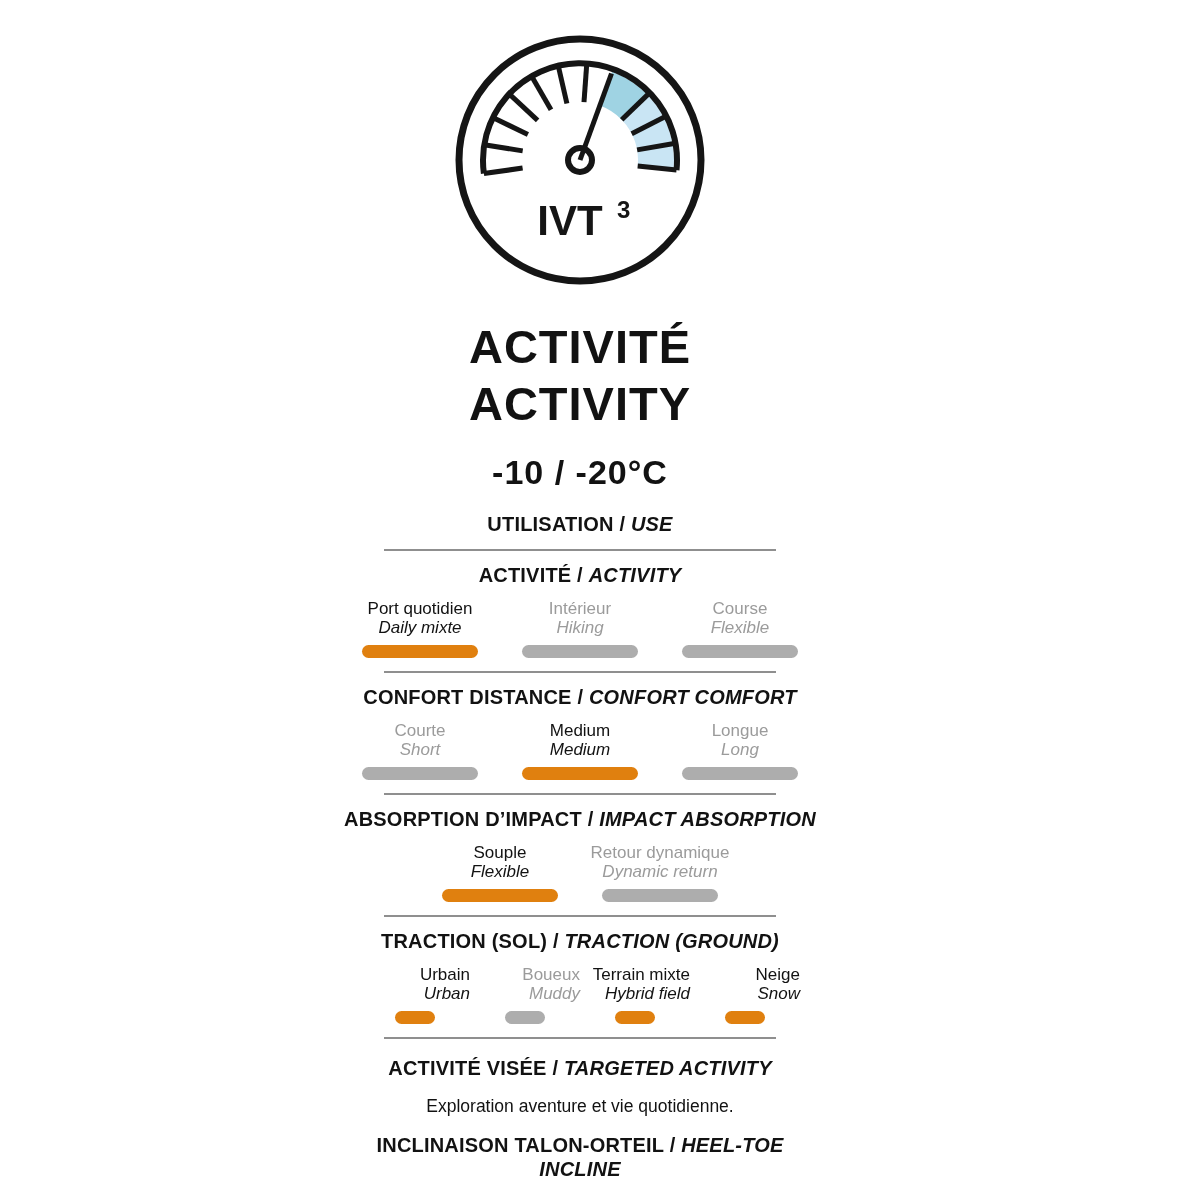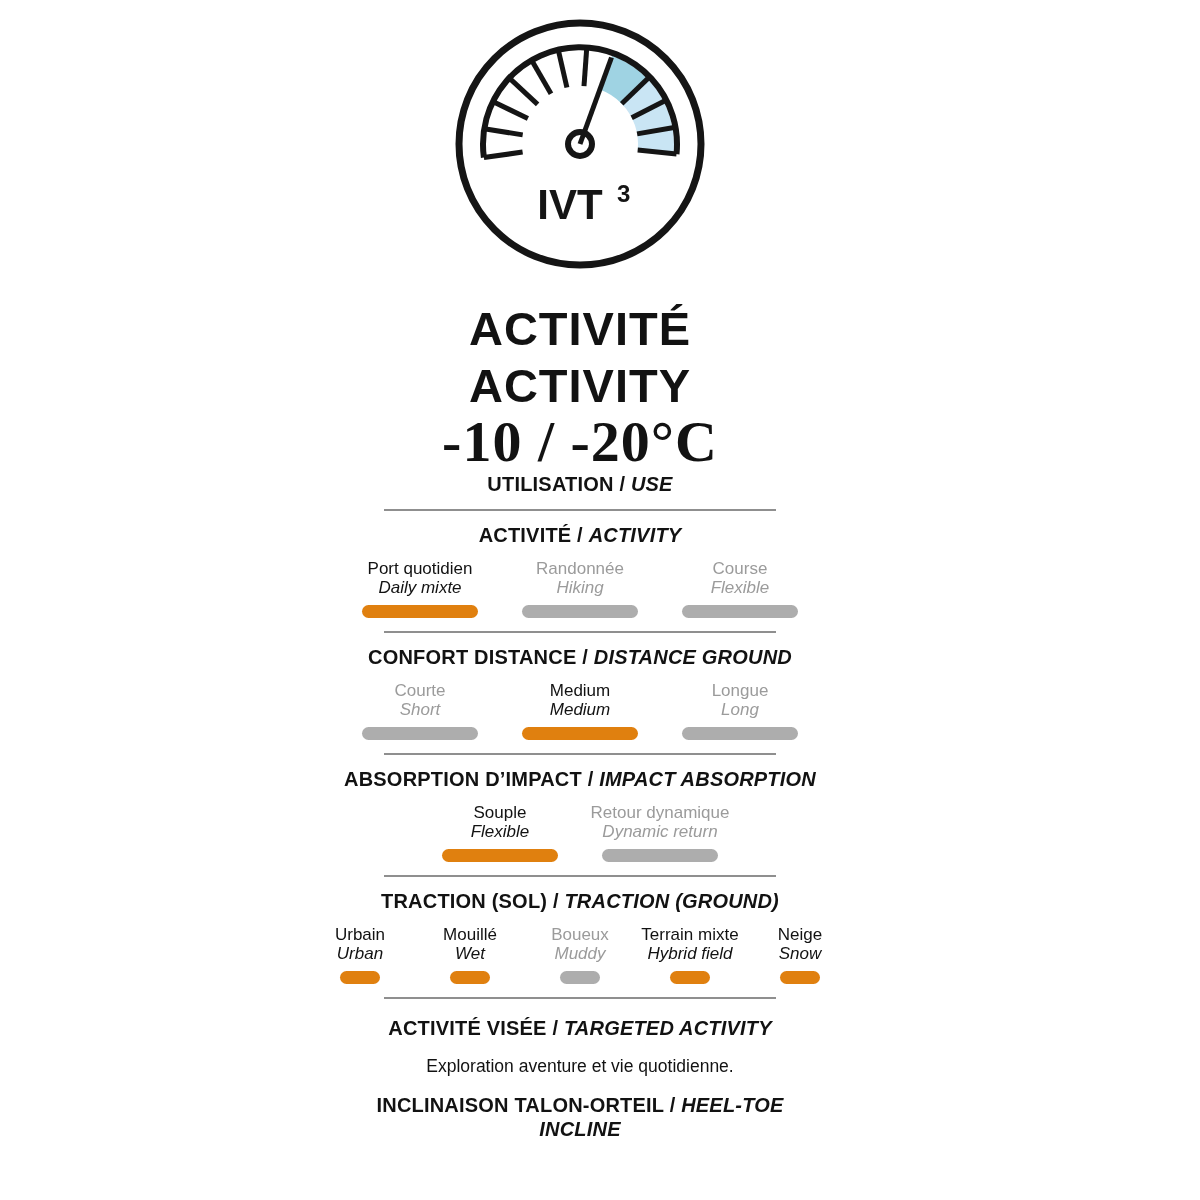--- a/index.html
+++ b/index.html
@@ -14,62 +14,61 @@
   }
   .column {
     width: 520px;
     margin-left: 320px;
     text-align: center;
   }
   
   .gauge-wrap {
     padding-top: 2px;
     width: 284px;
-    margin: 0 auto;
+    margin: 16px auto;
   }
   .gauge-wrap svg { display: block; }
   .g-stroke { stroke: #151515; fill: none; }
   .g-dark  { fill: var(--gauge-dark, #9fd3e3); }
   .g-light { fill: var(--gauge-light, #c9e5f4); }
   .g-label { font-family: "Liberation Sans", sans-serif; font-weight: bold; fill: #151515; }
   
   .title-fr, .title-en {
     font-size: 47px;
     font-weight: bold;
     line-height: 57px;
     letter-spacing: 1px;
     margin: 0;
   }
   .title-fr { margin-top: 14px; }
   .title-temp {
-    font-size: 58px;
+    font-size: 34px;
     font-weight: bold;
     line-height: 56px;
     letter-spacing: 1px;
-    margin: 0;
-    font-family: Liberation Serif, serif;
+    margin: 12px;
   }
   
   #sections { margin-top: 2px; }
   .sec-heading {
     font-size: 20px;
     font-weight: bold;
     margin: 0;
     line-height: 24px;
     letter-spacing: 0.2px;
   }
   .sec-heading .en, .italic { font-style: italic; }
   .options {
     display: flex;
     justify-content: center;
     margin-top: 12px;
   }
   .options-3 .option { width: 160px; }
   .options-5 { margin-left: -15px; margin-right: -15px; }
-  .options-5 .option { width: 110px; }
+  .options-5 .option { width: 110px; text-align: right; }
   .option .label {
     font-size: 17px;
     line-height: 19px;
     white-space: nowrap;
   }
   .option .en { font-style: italic; }
   .option.inactive .label { color: var(--inactive-text, #9b9b9b); }
   .option.active .label { color: var(--active-text, #121212); }
   .bar {
     height: 13px;
@@ -148,34 +147,34 @@
       </section>
       <section class="spec-section">
         <h3 class="sec-heading"><span class="fr">ACTIVITÉ</span><span class="sep"> / </span><span class="en">ACTIVITY</span></h3>
         <div class="options options-3">
           <div class="option active">
             <div class="label fr">Port quotidien</div>
             <div class="label en">Daily mixte</div>
             <div class="bar"></div>
           </div>
           <div class="option inactive">
-            <div class="label fr">Randonnée</div>
+            <div class="label fr">Intérieur</div>
             <div class="label en">Hiking</div>
             <div class="bar"></div>
           </div>
           <div class="option inactive">
             <div class="label fr">Course</div>
             <div class="label en">Flexible</div>
             <div class="bar"></div>
           </div>
         </div>
         <div class="divider"></div>
       </section>
       <section class="spec-section">
-        <h3 class="sec-heading"><span class="fr">CONFORT DISTANCE</span><span class="sep"> / </span><span class="en">DISTANCE GROUND</span></h3>
+        <h3 class="sec-heading"><span class="fr">CONFORT DISTANCE</span><span class="sep"> / </span><span class="en">CONFORT COMFORT</span></h3>
         <div class="options options-3">
           <div class="option inactive">
             <div class="label fr">Courte</div>
             <div class="label en">Short</div>
             <div class="bar"></div>
           </div>
           <div class="option active">
             <div class="label fr">Medium</div>
             <div class="label en">Medium</div>
             <div class="bar"></div>
@@ -203,25 +202,20 @@
           </div>
         </div>
         <div class="divider"></div>
       </section>
       <section class="spec-section">
         <h3 class="sec-heading"><span class="fr">TRACTION (SOL)</span><span class="sep"> / </span><span class="en">TRACTION (GROUND)</span></h3>
         <div class="options options-5">
           <div class="option active">
             <div class="label fr">Urbain</div>
             <div class="label en">Urban</div>
-            <div class="bar"></div>
-          </div>
-          <div class="option active">
-            <div class="label fr">Mouillé</div>
-            <div class="label en">Wet</div>
             <div class="bar"></div>
           </div>
           <div class="option inactive">
             <div class="label fr">Boueux</div>
             <div class="label en">Muddy</div>
             <div class="bar"></div>
           </div>
           <div class="option active">
             <div class="label fr">Terrain mixte</div>
             <div class="label en">Hybrid field</div>

